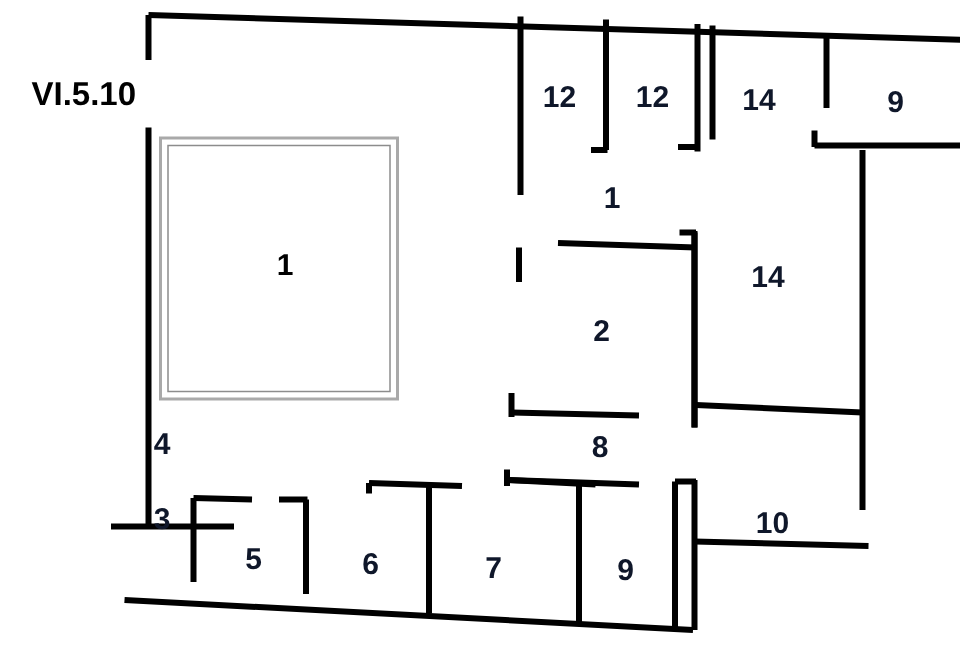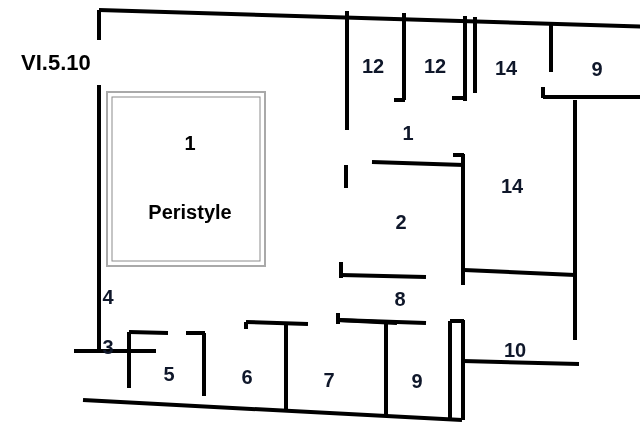--- a/index.html
+++ b/index.html
@@ -136,21 +136,20 @@
     <g id="peristyle-group">
         <rect class="peri-outer" x="91" y="92" width="158" height="174" stroke="#a9a9a9"></rect>
         <rect class="peri-inner" x="96" y="97" width="148" height="164"></rect>
       </g>
   </svg>
 
   <div class="plan-title" style="left: 5px; top: 50px;">VI.5.10</div>
 
   <div class="peri-label" style="left: 174px; top: 178px;">
     <span class="peri-num">1</span>
-    <span class="peri-name">Peristyle</span>
   </div>
 
   <div id="room-labels">
       <div class="room-label" style="left: 385px; top: 222px;">2</div>
       <div class="room-label" style="left: 92px; top: 347px;">3</div>
       <div class="room-label" style="left: 92px; top: 297px;">4</div>
       <div class="room-label" style="left: 153px; top: 374px;">5</div>
       <div class="room-label" style="left: 231px; top: 377px;">6</div>
       <div class="room-label" style="left: 313px; top: 380px;">7</div>
       <div class="room-label" style="left: 384px; top: 299px;">8</div>

